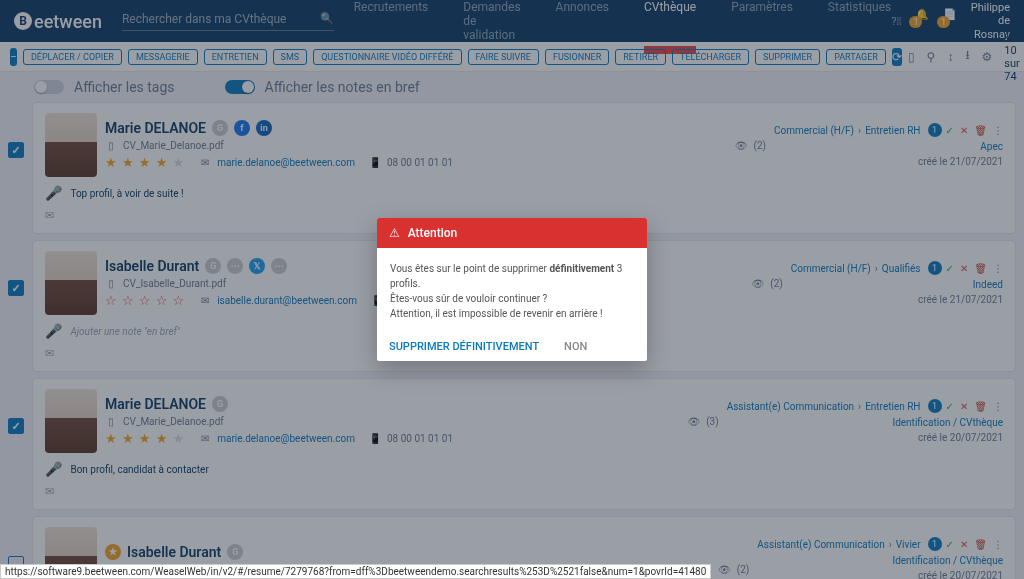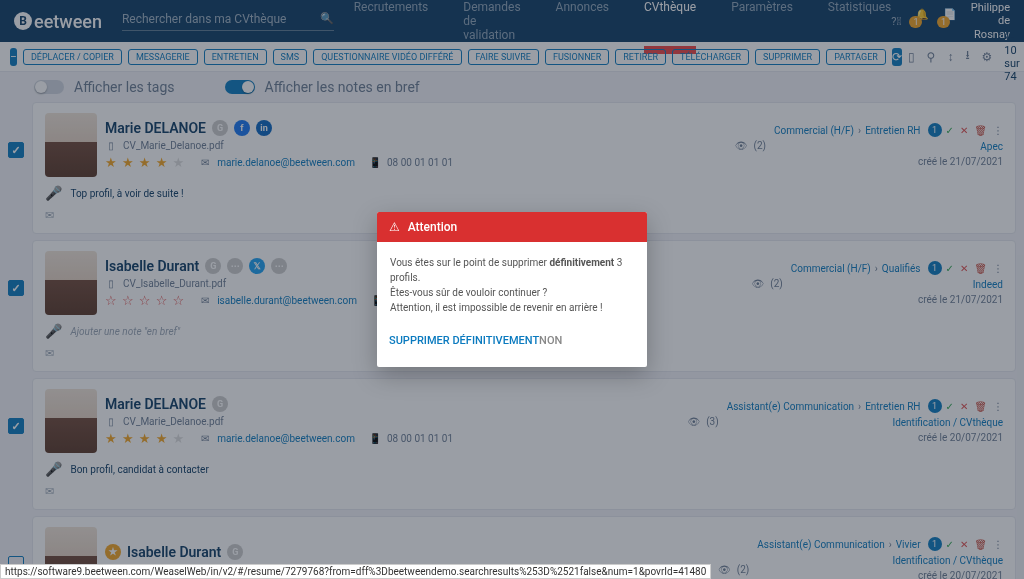--- a/index.html
+++ b/index.html
@@ -62,21 +62,21 @@
   .actions .d{color:#c0392b}
   .note{margin-top:8px;display:flex;align-items:center;gap:8px;font-size:10px;color:#0e3c64}
   .mic{color:#0a7abf;font-size:14px}
   .cardfoot{margin-top:6px;height:16px;display:flex;align-items:center}
   .noteinput{flex:1;font-size:10px;color:#9aa6b5;font-style:italic}
   
   .overlay{position:absolute;inset:0;background:rgba(30,40,55,.45);display:flex;align-items:center;justify-content:center}
   .modal{width:270px;background:#fff;border-radius:2px;box-shadow:0 8px 24px rgba(0,0,0,.25);overflow:hidden}
   .mhdr{background:#d93030;color:#fff;padding:8px 12px;display:flex;align-items:center;gap:8px;font-size:12px;font-weight:500}
   .mbody{padding:13px;font-size:10px;color:#555;line-height:1.5}
-  .mfoot{padding:6px 12px 20px;display:flex;gap:0}
+  .mfoot{padding:6px 12px 8px;display:flex;gap:25px}
   .mbtn{font-size:11px;font-weight:500;cursor:pointer}
   .mbtn.primary{color:#0a7abf}
   .mbtn.sec{color:#888}
   .statusbar{position:absolute;bottom:0;left:0;background:#fff;border:1px solid #ccc;font-size:10px;padding:1px 4px;color:#333}
 </style>
 </head>
 <body>
 
 <div class="hdr">
   <div class="logo">

